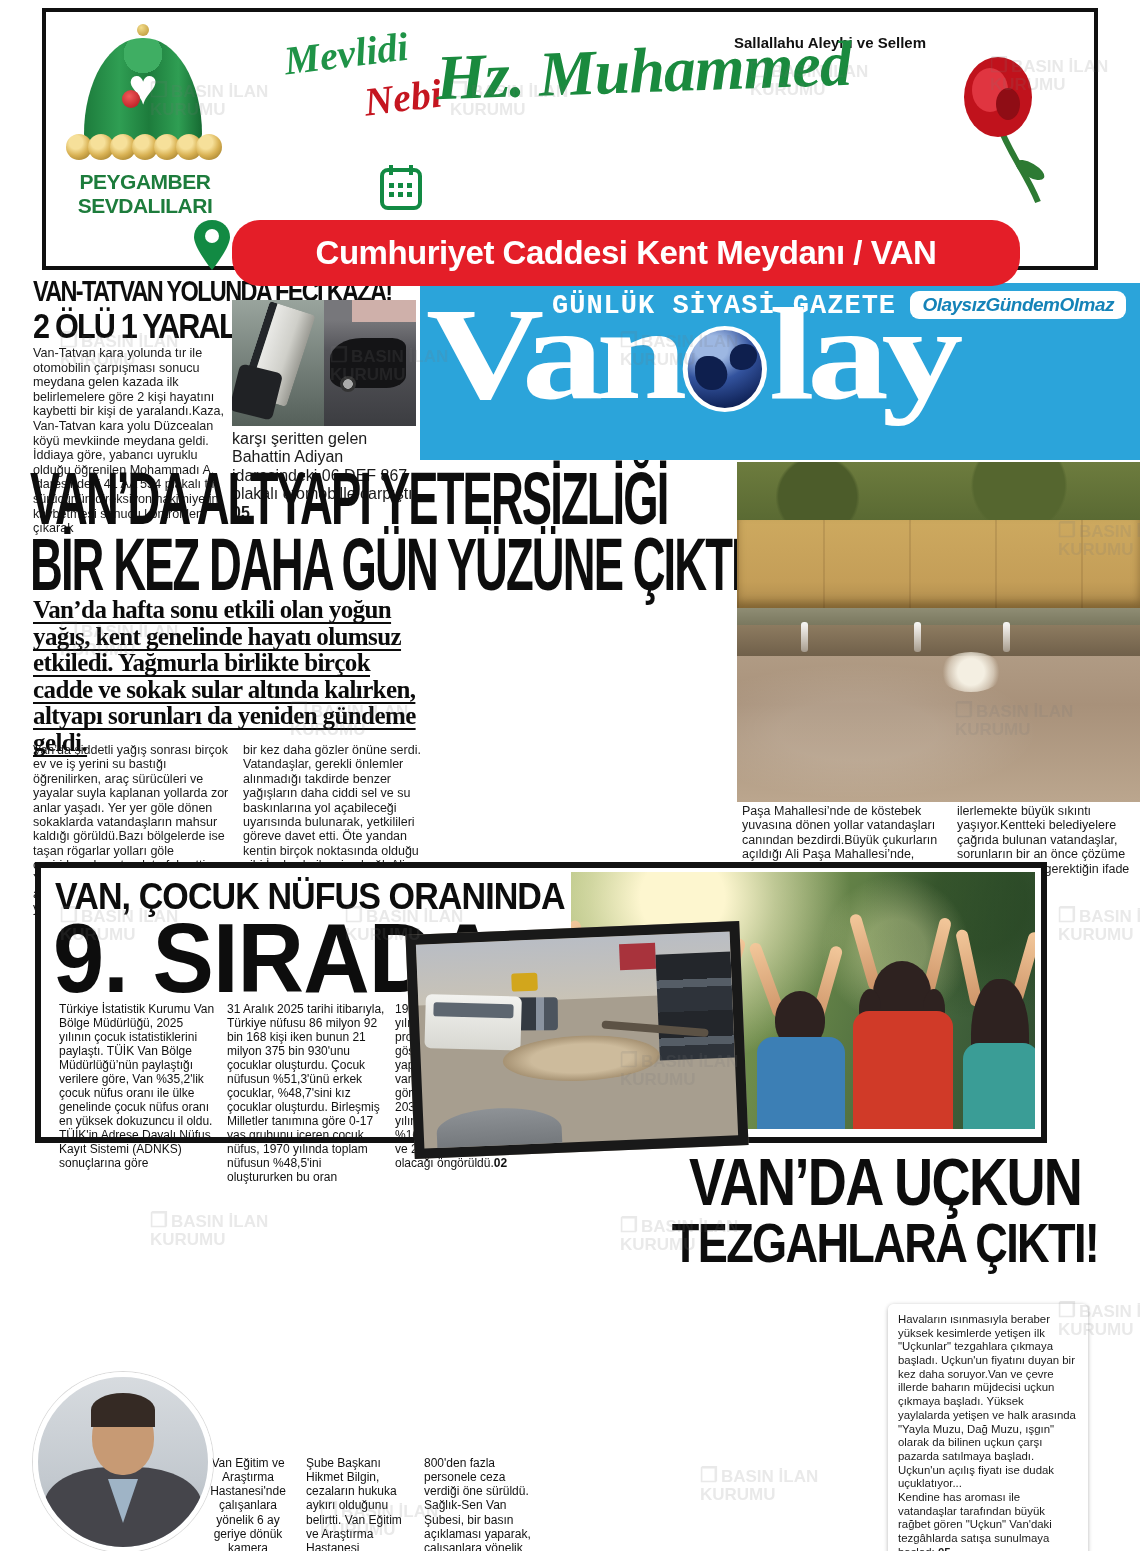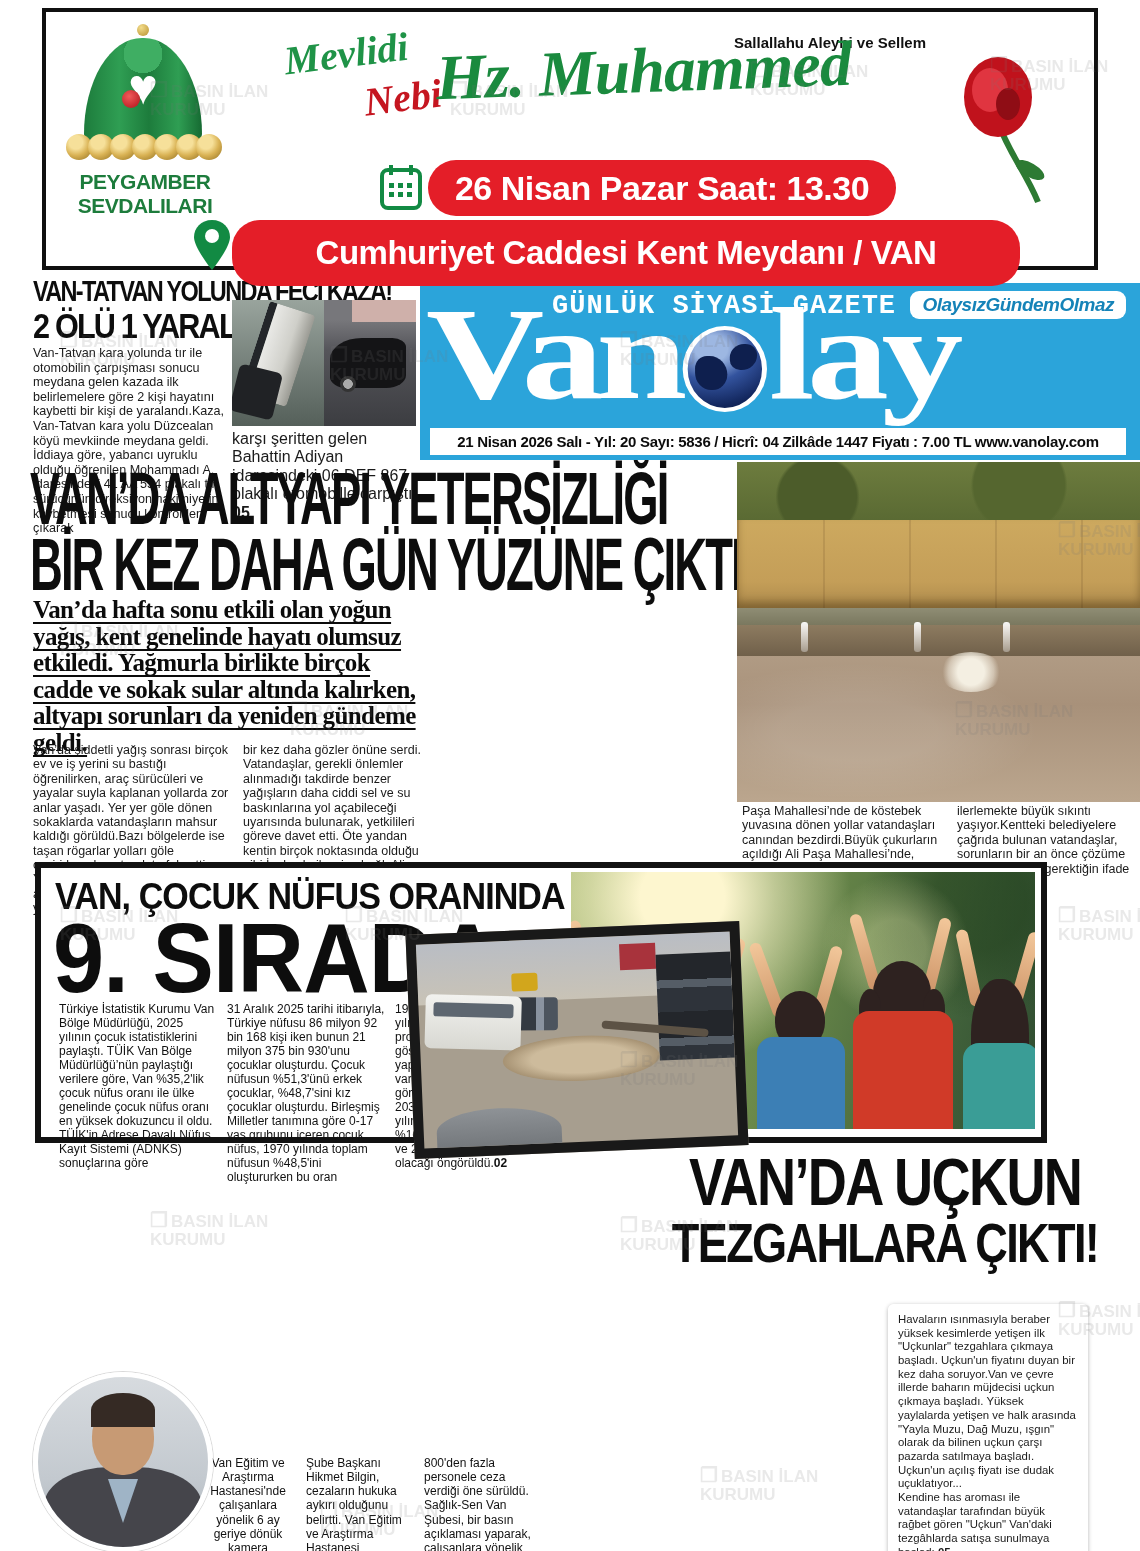--- a/index.html
+++ b/index.html
@@ -206,23 +206,20 @@
       <line x1="31" y1="1" x2="31" y2="11" stroke="#128a43" stroke-width="4"></line>
       <g fill="#128a43">
         <rect x="9" y="19" width="5" height="5"></rect>
           <rect x="18" y="19" width="5" height="5"></rect>
           <rect x="27" y="19" width="5" height="5"></rect>
         <rect x="9" y="28" width="5" height="5"></rect>
           <rect x="18" y="28" width="5" height="5"></rect>
           <rect x="27" y="28" width="5" height="5"></rect>
       </g>
     </svg>
-    <div class="pill pill1">
-        <span>26 Nisan Pazar Saat: 13.30</span>
-      </div>
 
     <svg class="icn" style="left:146px;top:206px" width="40" height="54" viewBox="0 0 40 54">
       <path d="M20 2 C9 2 2 10 2 19 C2 30 20 52 20 52 C20 52 38 30 38 19 C38 10 31 2 20 2 Z" fill="#128a43"></path>
       <circle cx="20" cy="18" r="7" fill="#fff"></circle>
     </svg>
     <div class="pill pill2">
         <span>Cumhuriyet Caddesi Kent Meydanı / VAN</span>
       </div>
 
     <svg class="icn rose-svg" width="130" height="170" viewBox="0 0 130 170">
@@ -255,23 +252,20 @@
     </div>
     <div class="abs acc-cap col" style="position:absolute">
       <span>karşı şeritten gelen Bahattin Adiyan idaresindeki 06 DEF 867 plakalı otomobille çarpıştı. </span><b>05</b>
     </div>
   </section>
 
   <section class="abs masthead">
     <div class="mh-tagline">GÜNLÜK SİYASİ GAZETE</div>
     <div class="mh-badge"><span>OlaysızGündemOlmaz</span></div>
     <div class="mh-logo"><span>Van</span><span class="globe"></span><span>lay</span></div>
-    <div class="mh-bar">
-        <span>21 Nisan 2026 Salı - Yıl: 20 Sayı: 5836 / Hicrî: 04 Zilkâde 1447 Fiyatı : 7.00 TL www.vanolay.com</span>
-      </div>
   </section>
 
   <section>
     <div class="abs">
         <span class="abs cond fl-h1">VAN’DA ALTYAPI YETERSİZLİĞİ</span>
       </div>
     <div class="abs">
         <span class="abs cond fl-h2">BİR KEZ DAHA GÜN YÜZÜNE ÇIKTI</span>
       </div>
     <div class="abs fl-lead">Van’da hafta sonu etkili olan yoğun yağış, kent genelinde hayatı olumsuz etkiledi. Yağmurla birlikte birçok cadde ve sokak sular altında kalırken, altyapı sorunları da yeniden gündeme geldi.</div>

